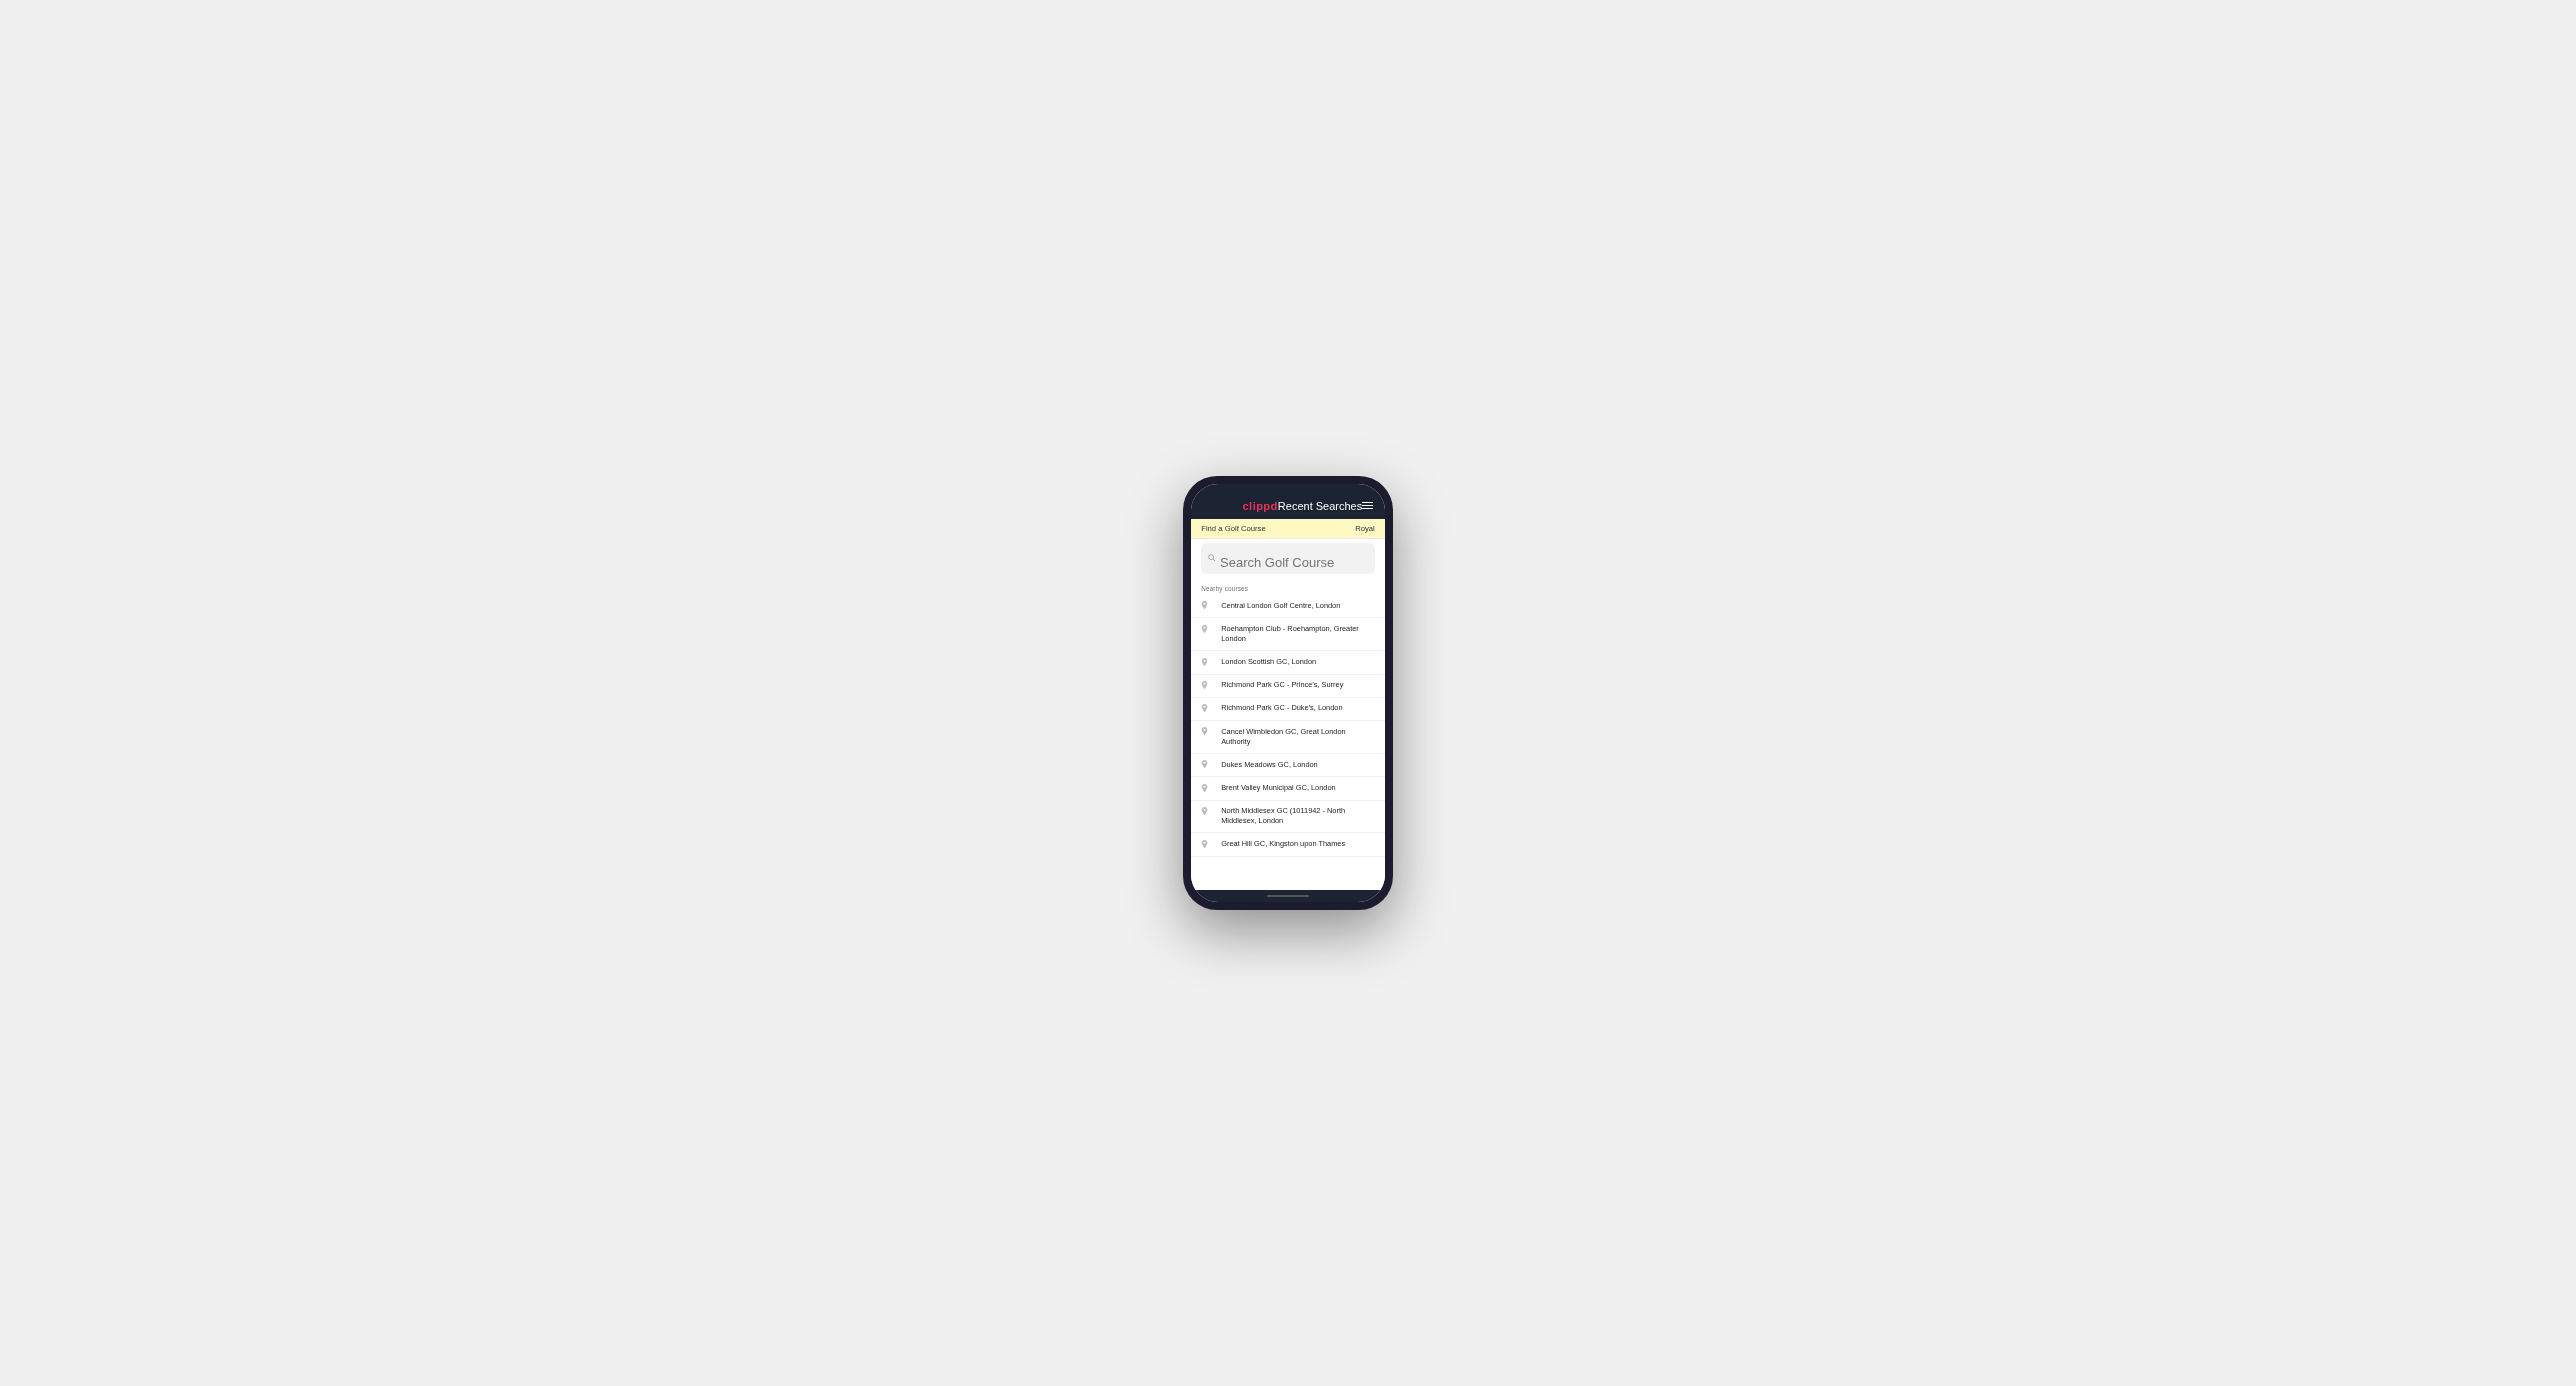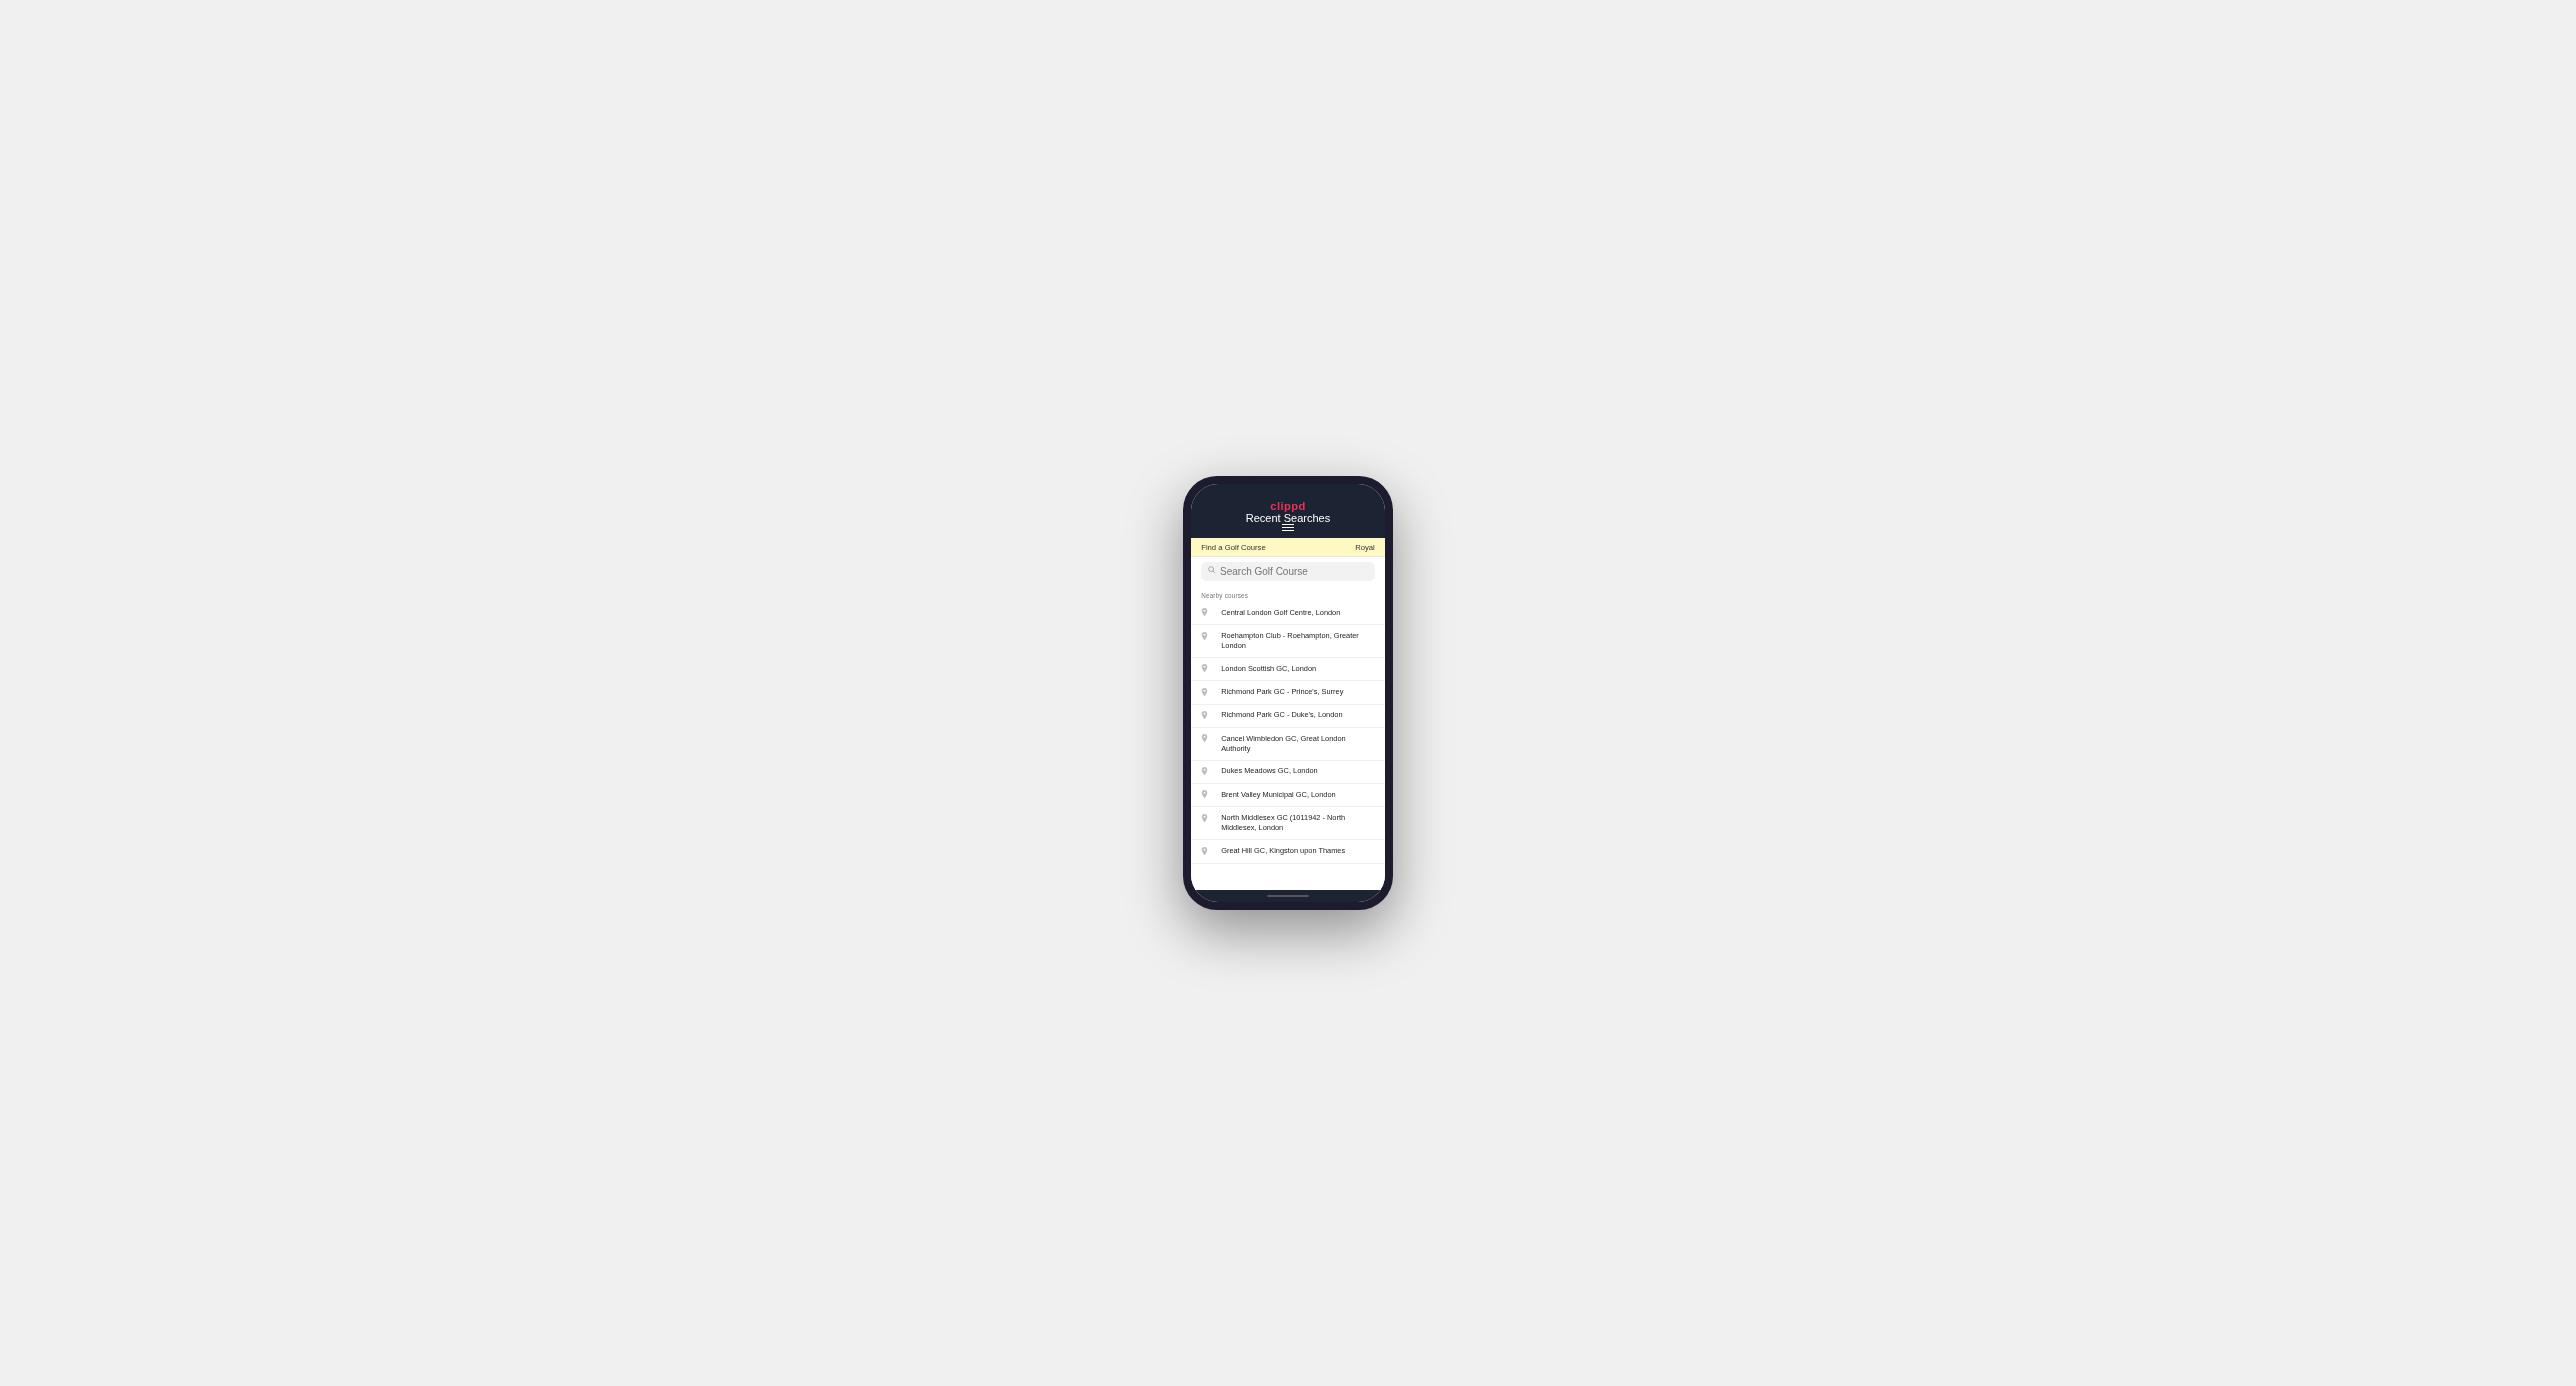--- a/index.html
+++ b/index.html
@@ -33,21 +33,20 @@
       height: 8.4px;
       background: #1c2333;
     }
     .app-header {
       background: #1c2333;
       padding: 7px 11.2px;
       display: flex;
       align-items: center;
       justify-content: flex-end;
       flex-shrink: 0;
-      flex-direction: column;
     }
     .app-logo {
       color: #e8325a;
       font-size: 11.2px;
       font-weight: 700;
       letter-spacing: 0.4px;
     }
     .app-title {
       color: #fff;
       font-size: 11px;
@@ -101,23 +100,24 @@
       gap: 4.2px;
     }
     .search-icon-svg {
       color: #999;
       font-size: 7.7px;
     }
     .search-input {
       background: transparent;
       border: none;
       outline: none;
-      font-size: 10px;
+      font-size: 13px;
       color: #aaa;
       width: 100%;
+      margin-top: 8px;
     }
     .nearby-section {
       flex: 1;
       overflow-y: auto;
       background: #fff;
     }
     .nearby-header {
       padding: 5.6px 9.8px 2.8px;
       font-size: 6.3px;
       color: #777;

